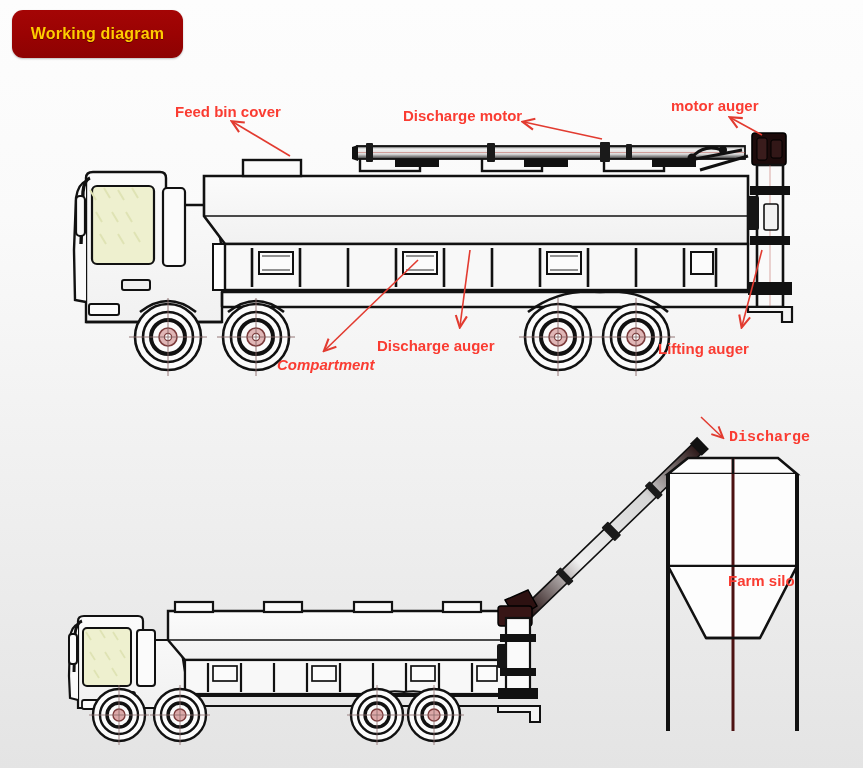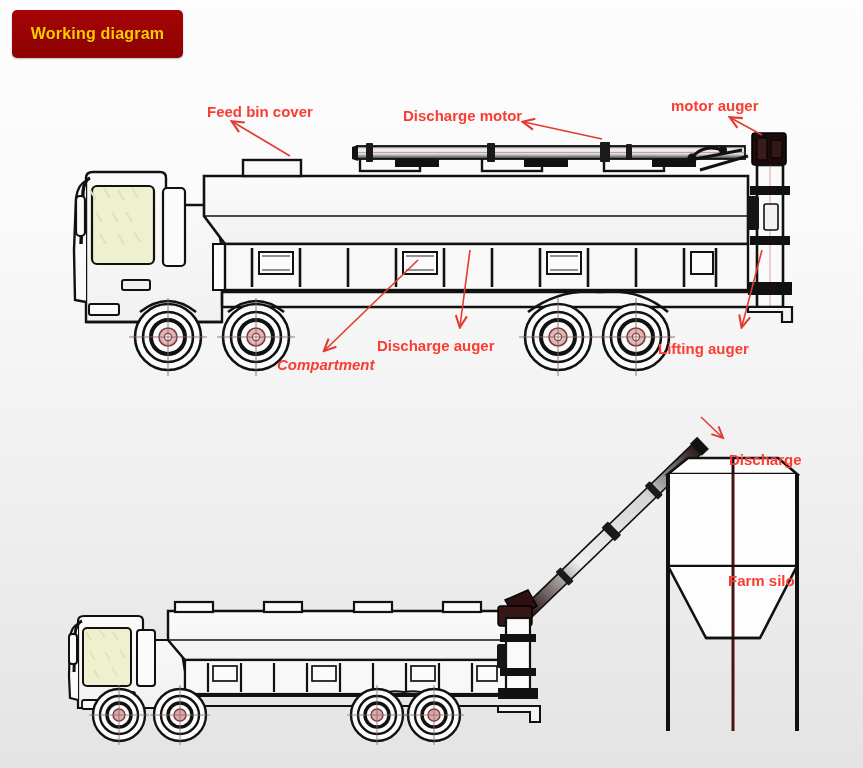--- a/index.html
+++ b/index.html
@@ -20,21 +20,21 @@
     inset: 0;
     width: 863px;
     height: 768px;
   }
   .badge {
     position: absolute;
     left: 12px;
     top: 10px;
     width: 171px;
     height: 48px;
-    border-radius: 5px;
+    border-radius: 11px;
     background: linear-gradient(180deg, #a40505 0%, #9b0303 48%, #8d0202 100%);
     box-shadow: 0 1px 2px rgba(0,0,0,0.25);
     display: flex;
     align-items: center;
     justify-content: center;
   }
   .badge-text {
     color: #ffcc00;
     font-size: 16px;
     font-weight: bold;
@@ -354,22 +354,22 @@
       <g stroke="#e23b30" stroke-width="1.5" fill="none" marker-end="url(#arrowRed)">
         <path d="M701,417 L722,437"></path>
       </g>
     </g>
   </svg>
 
   <div class="badge">
     <span class="badge-text">Working diagram</span>
   </div>
 
-  <div class="lbl" style="left:175px; top:104px;margin-left:32px;">Feed bin cover</div>
+  <div class="lbl" style="left:175px; top:104px;">Feed bin cover</div>
   <div class="lbl" style="left:403px; top:108px;">Discharge motor</div>
   <div class="lbl" style="left:671px; top:98px;">motor auger</div>
   <div class="lbl" style="left:277px; top:357px;font-style:italic;">Compartment</div>
   <div class="lbl" style="left:377px; top:338px;">Discharge auger</div>
   <div class="lbl" style="left:658px; top:341px;">Lifting auger</div>
-  <div class="lbl" style="left:729px; top:452px;">Discharge</div>
+  <div class="lbl" style="left:729px; top:430px;font-family:Liberation Mono, monospace;">Discharge</div>
   <div class="lbl" style="left:684px; top:573px;margin-left:44px;">Farm silo</div>
 
 </div>
 
 </body></html>

